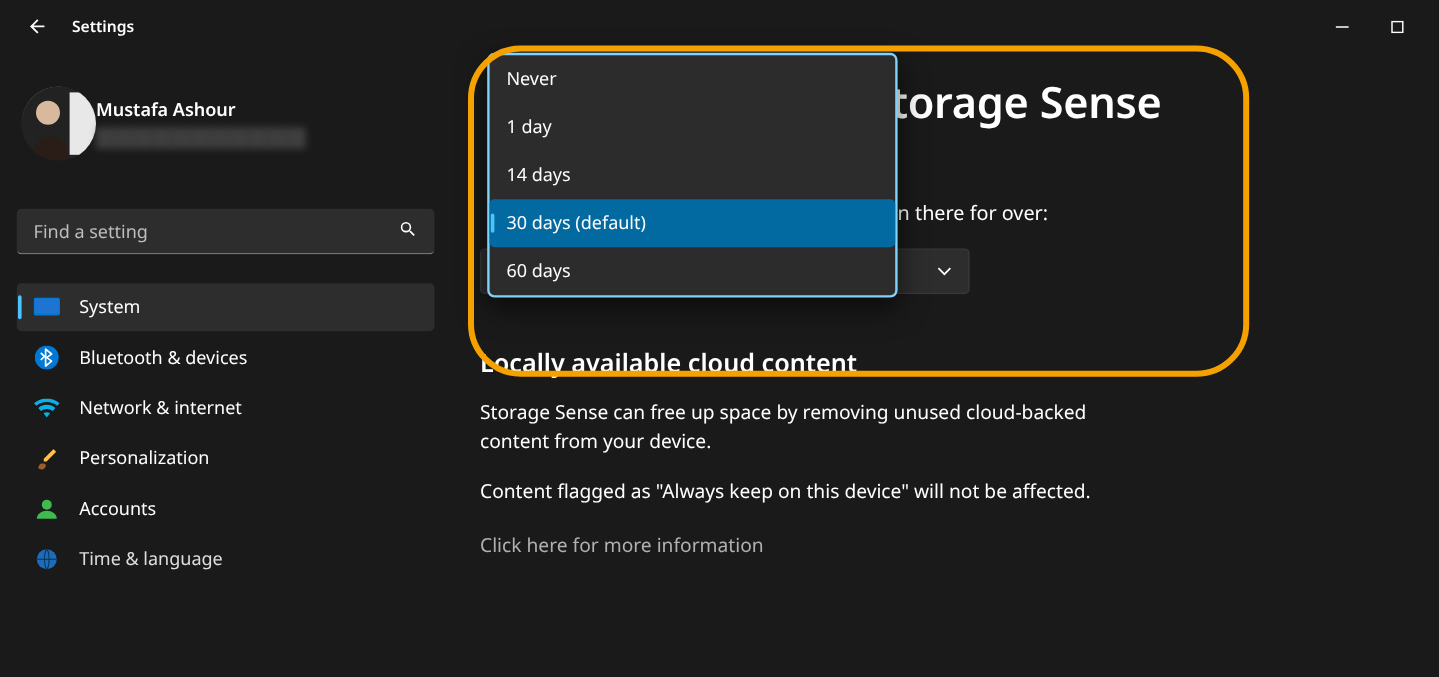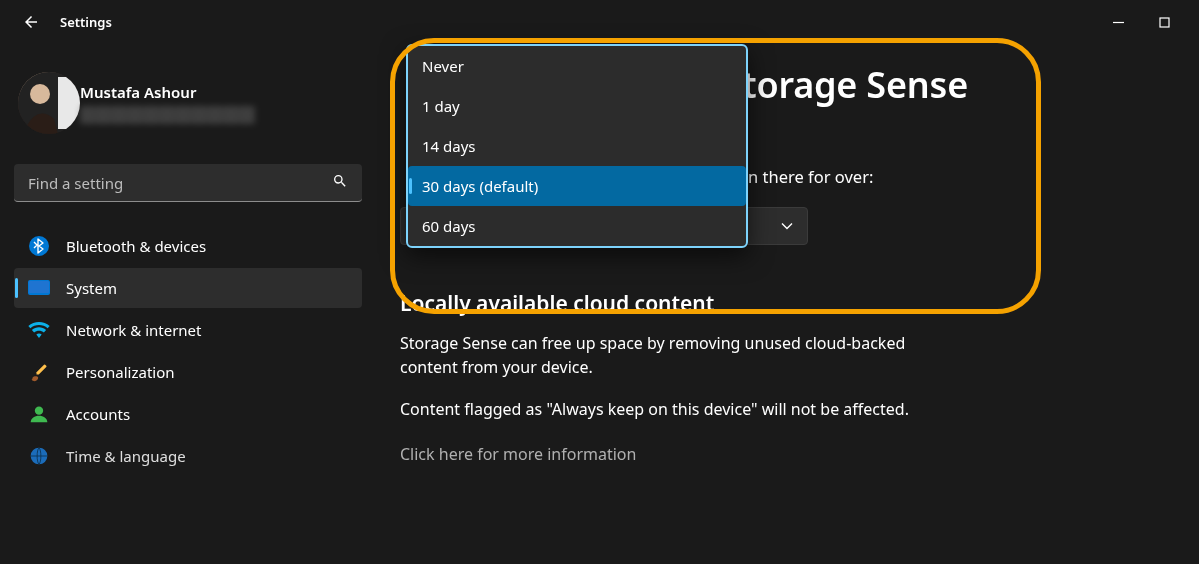--- a/index.html
+++ b/index.html
@@ -15,21 +15,21 @@
   .win-btn svg { width: 11px; height: 11px; stroke: #ffffff; fill: none; stroke-width: 1.2; }
 
   
   .left { position: absolute; left: 14px; top: 62px; width: 348px; }
   .profile { display: flex; align-items: center; padding: 10px 4px 14px 4px; }
   .avatar { width: 62px; height: 62px; border-radius: 50%; background: radial-gradient(circle at 30% 25%, #e8d5c9 0%, #c8a88d 15%, #382824 40%, #0f0f0f 100%); background-size: cover; flex-shrink:0; display:flex; align-items:center; justify-content:center; overflow:hidden; }
   .avatar svg { width:62px; height:62px; }
   .profile-text .name { font-size: 15px; font-weight: 600; }
   .profile-text .blur { margin-top: 4px; width: 175px; height: 18px; background: repeating-linear-gradient(90deg, #6b6b6b 0 14px, #5e5e5e 14px 16px); filter: blur(3px); opacity:.45; border-radius:2px;}
 
-  .search-wrap { position: relative; margin-top: 16px; margin-bottom: 24px; }
+  .search-wrap { position: relative; margin-top: 26px; margin-bottom: 24px; }
   .search { width: 100%; height: 38px; background: #2d2d2d; border: none; border-bottom: 1px solid #8d8d8d; border-radius: 4px; color: #cfcfcf; padding: 0 44px 0 14px; font-size: 15px; outline: none; }
   .search::placeholder { color: #bdbdbd; }
   .search-icon { position: absolute; right: 14px; top: 50%; transform: translateY(-50%); }
   .search-icon svg { width: 16px; height: 16px; fill: #ffffff; }
 
   .nav { display: flex; flex-direction: column; gap: 2px; }
   .nav-item { display: flex; align-items: center; height: 40px; border-radius: 4px; padding: 0 14px; gap: 16px; cursor: pointer; font-size: 15px; }
   .nav-item.selected { background: #2d2d2d; position: relative; }
   .nav-item.selected::before { content:""; position:absolute; left:1px; top:10px; height:20px; width:3px; background:#4cc2ff; border-radius:2px;}
   .nav-item .icon-slot { width: 22px; height: 22px; display:flex; align-items:center; justify-content:center; }
@@ -98,37 +98,37 @@
   <div class="search-wrap">
     <input class="search" placeholder="Find a setting" style="">
     <span class="search-icon">
       <svg viewBox="0 0 24 24">
           <path d="M15.5 14h-.79l-.28-.27A6.471 6.471 0 0016 9.5 6.5 6.5 0 109.5 16a6.471 6.471 0 004.23-1.57l.27.28v.79l5 4.99L20.49 19l-4.99-5zM9.5 14A4.5 4.5 0 1114 9.5 4.5 4.5 0 019.5 14z"></path>
         </svg>
     </span>
   </div>
 
   <div class="nav">
+    <div class="nav-item selected">
+      <span class="icon-slot">
+          <svg width="22" height="16" viewBox="0 0 22 16">
+            <rect x="0" y="0" width="22" height="15" rx="2" fill="#0078d4"></rect>
+            <rect x="1" y="1" width="20" height="12" rx="1" fill="#1f74d1"></rect>
+          </svg>
+        </span>
+      <span>System</span>
+    </div>
     <div class="nav-item">
       <span class="icon-slot">
           <svg width="20" height="20" viewBox="0 0 20 20">
             <circle cx="10" cy="10" r="10" fill="#0078d4"></circle>
             <path d="M9 3l5 4-4 3 4 3-5 4V3zM5 6l3 3-3 3" stroke="#fff" stroke-width="1.4" fill="none" stroke-linejoin="round"></path>
           </svg>
         </span>
       <span>Bluetooth &amp; devices</span>
-    </div>
-    <div class="nav-item selected">
-      <span class="icon-slot">
-          <svg width="22" height="16" viewBox="0 0 22 16">
-            <rect x="0" y="0" width="22" height="15" rx="2" fill="#0078d4"></rect>
-            <rect x="1" y="1" width="20" height="12" rx="1" fill="#1f74d1"></rect>
-          </svg>
-        </span>
-      <span>System</span>
     </div>
     <div class="nav-item">
       <span class="icon-slot">
           <svg width="22" height="16" viewBox="0 0 24 18">
             <path d="M12 18l-3-4c1.7-1.3 4.3-1.3 6 0l-3 4zM4 9c4.5-4 11.5-4 16 0l-2.5 2.8c-3-2.6-8-2.6-11 0L4 9zM0 4.5C6.5-1.5 17.5-1.5 24 4.5l-2.3 2.5C16.5 2.3 7.5 2.3 2.3 7L0 4.5z" fill="#0cb0e8"></path>
           </svg>
         </span>
       <span>Network &amp; internet</span>
     </div>
     <div class="nav-item">

